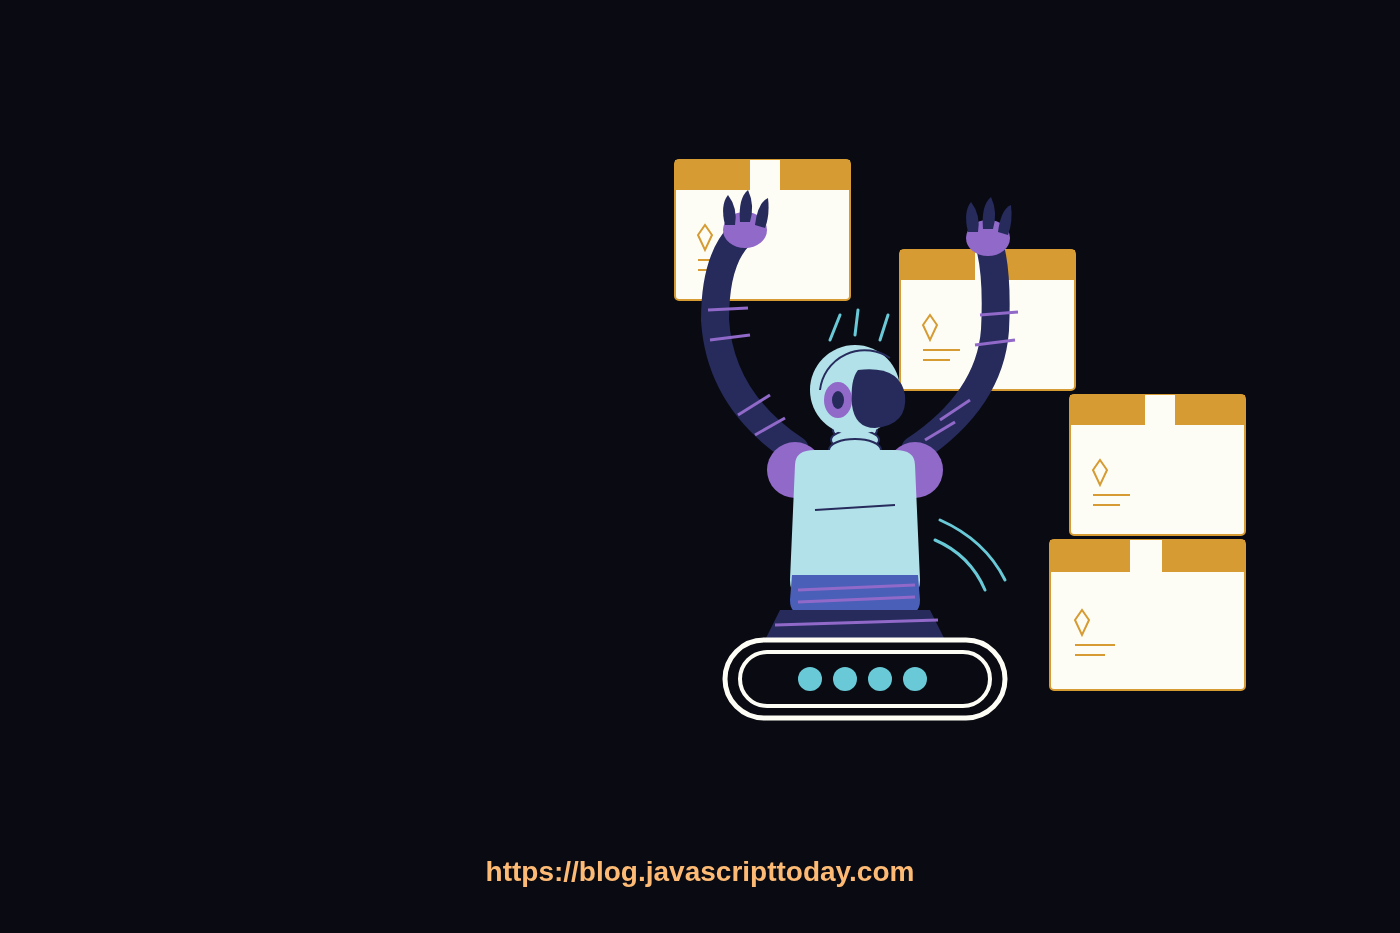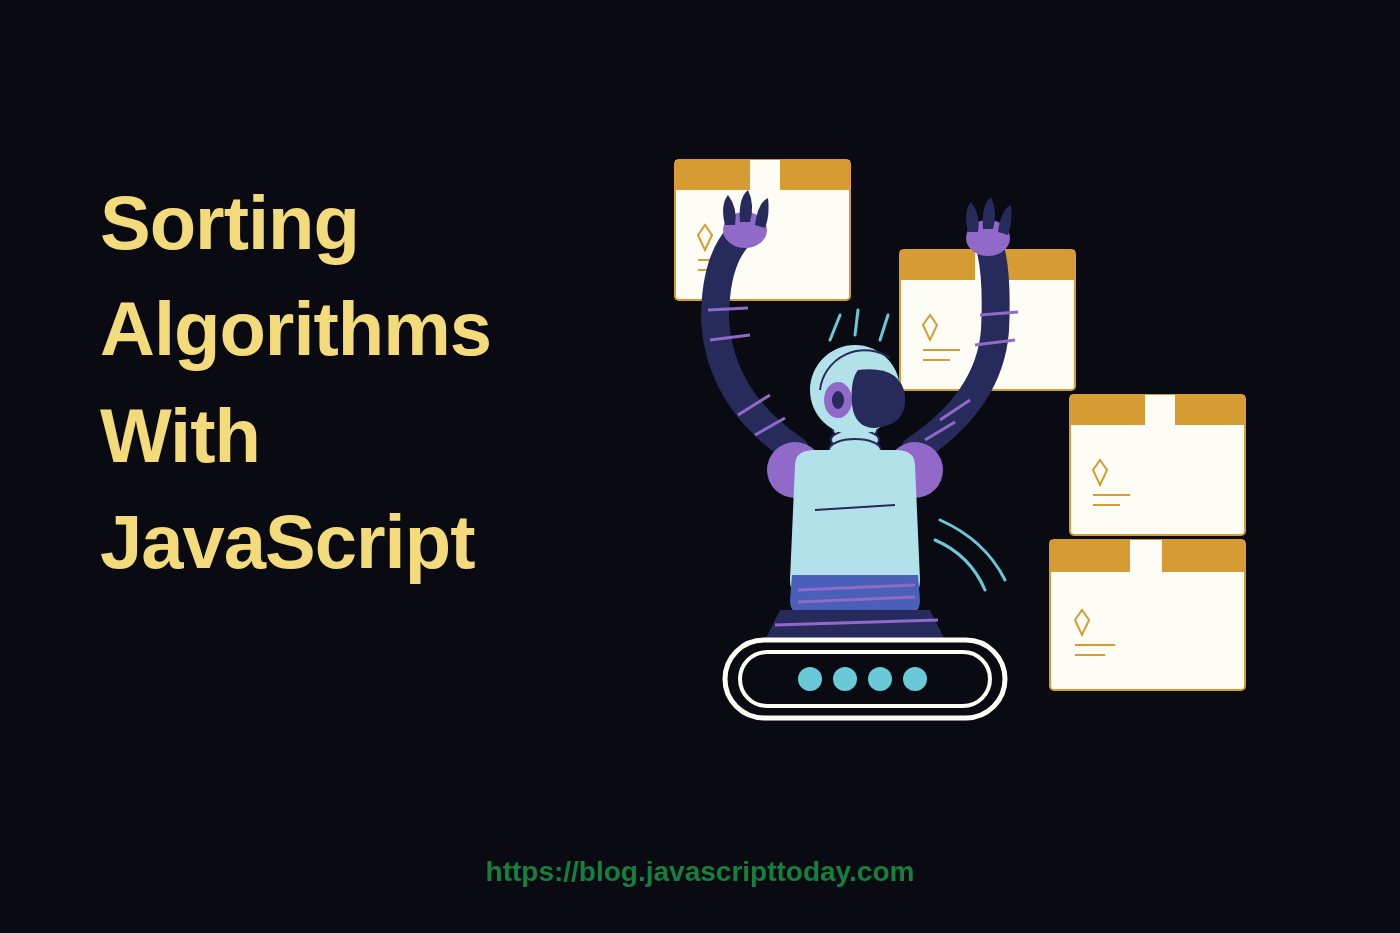--- a/index.html
+++ b/index.html
@@ -27,44 +27,41 @@
     font-size: 76px;
     font-weight: 900;
     line-height: 1.4;
     letter-spacing: -1px;
   }
   .footer-url {
     position: absolute;
     bottom: 45px;
     left: 50%;
     transform: translateX(-50%);
-    color: #15803d;
+    color: #fdba74;
     font-size: 28px;
     font-weight: 900;
     letter-spacing: 0px;
   }
   .illustration {
     position: absolute;
     left: 620px;
     top: 140px;
     width: 700px;
     height: 620px;
   }
   .illustration svg {
     width: 100%;
     height: 100%;
   }
 </style>
 </head>
 <body>
 
 <div class="container">
-  <div class="title-block">
-    <div class="title">Sorting Algorithms With JavaScript</div>
-  </div>
 
   <div class="illustration">
     <svg viewBox="0 0 700 620" xmlns="http://www.w3.org/2000/svg">
 
       <g>
         <rect x="55" y="20" width="175" height="140" rx="4" fill="#fefdf5" stroke="#d69b32" stroke-width="2"></rect>
         <rect x="55" y="20" width="175" height="30" fill="#d69b32"></rect>
         <rect x="130" y="20" width="30" height="30" fill="#fefdf5"></rect>
         <path d="M 78 95 L 85 85 L 92 95 L 85 110 Z" fill="none" stroke="#d69b32" stroke-width="2"></path>
         <line x1="78" y1="120" x2="115" y2="120" stroke="#d69b32" stroke-width="2"></line>

